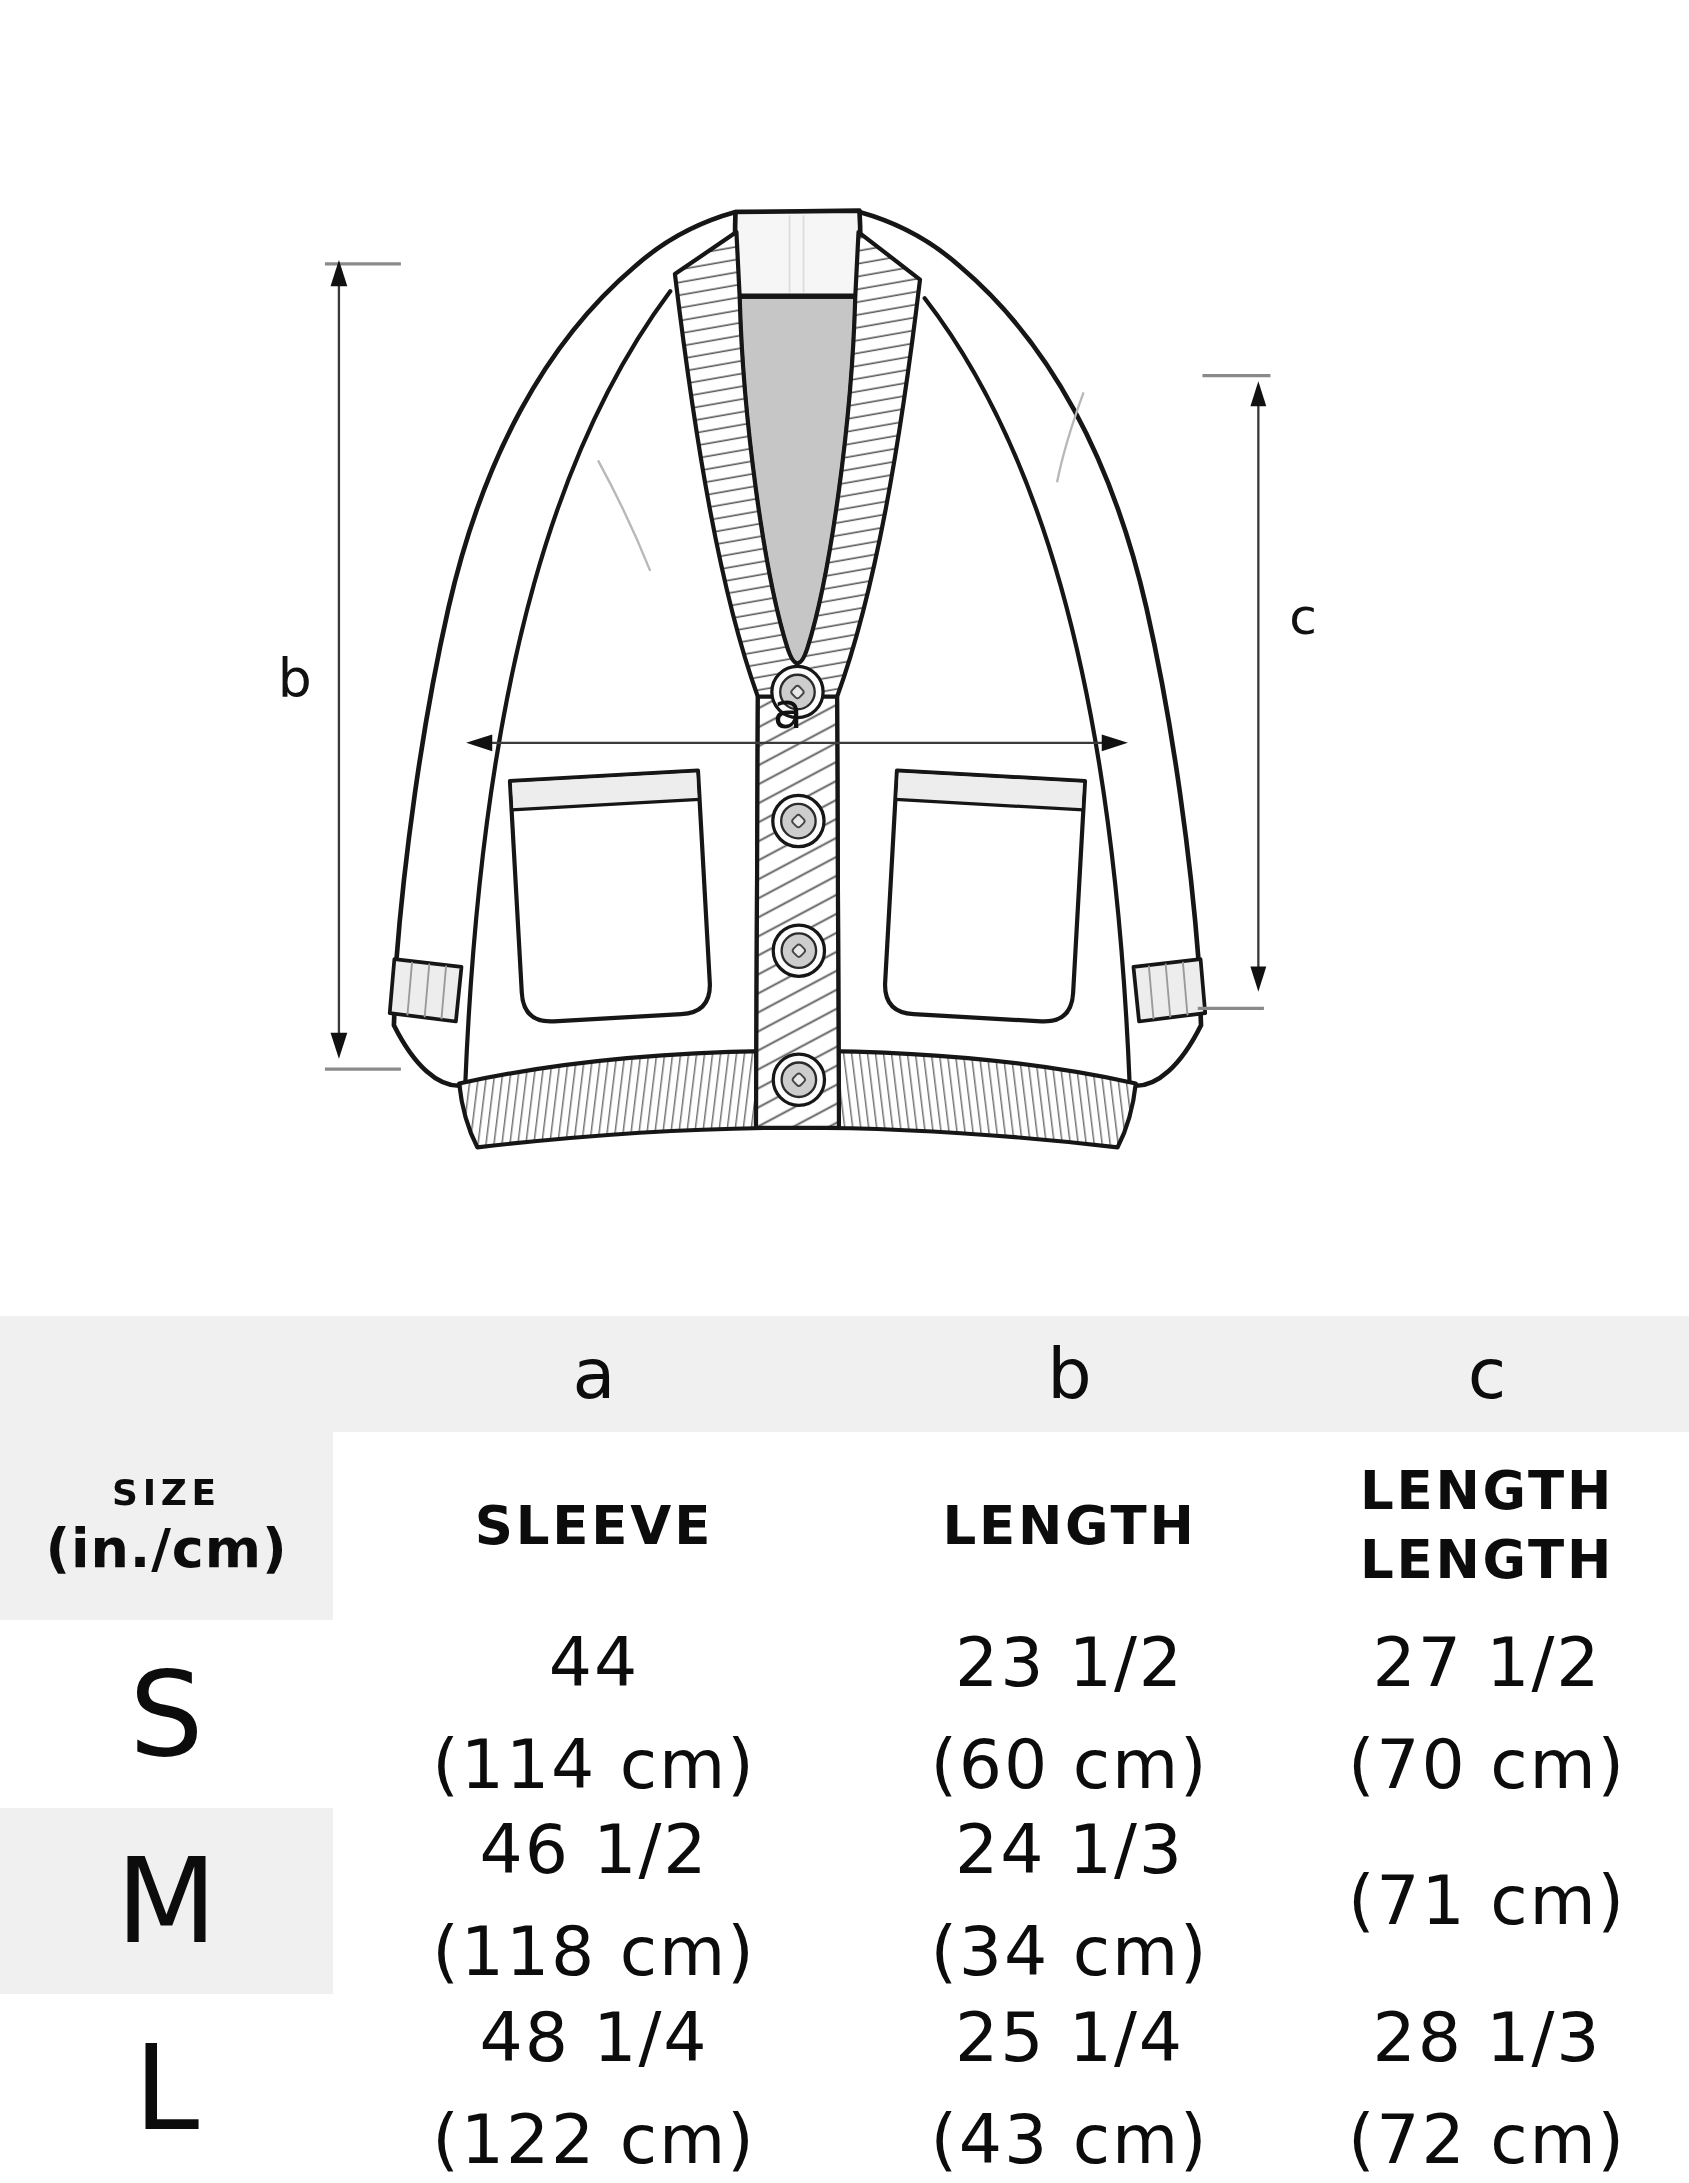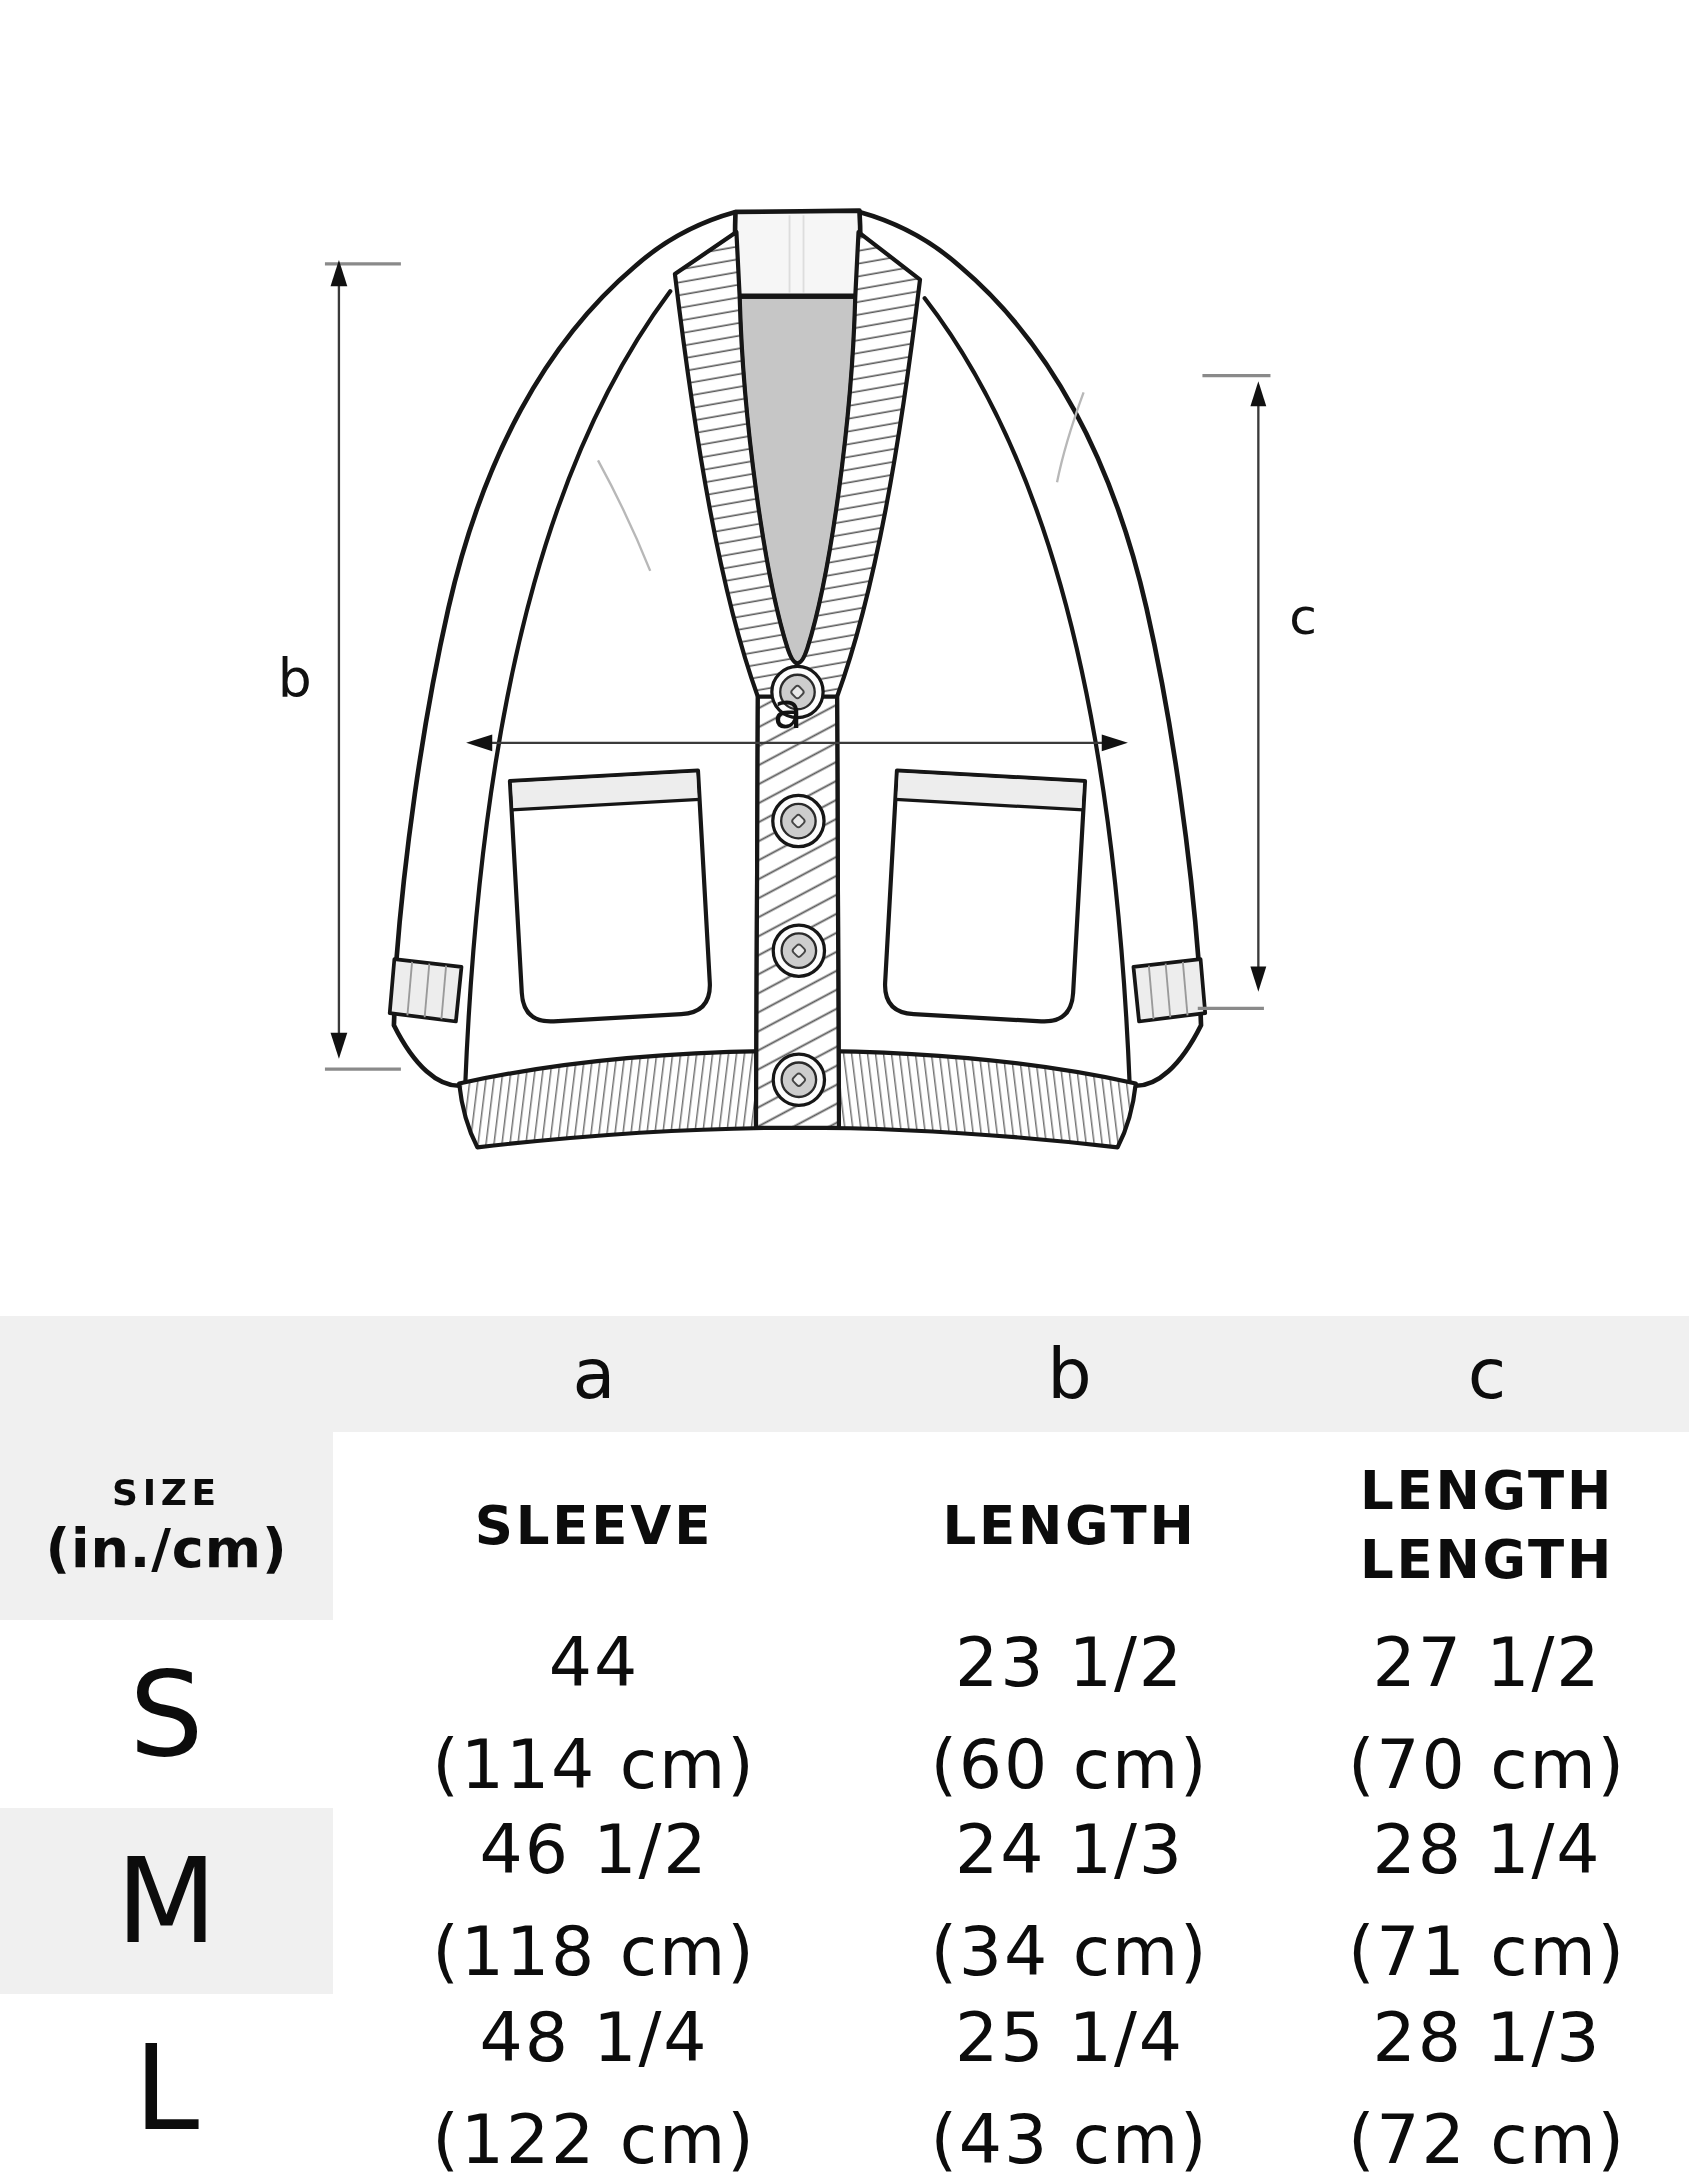--- a/index.html
+++ b/index.html
@@ -241,21 +241,20 @@
     </div>
     <div class="cell">
       <div class="val-line">46 1/2</div>
       <div class="val-line">(118 cm)</div>
     </div>
     <div class="cell">
       <div class="val-line">24 1/3</div>
       <div class="val-line">(34 cm)</div>
     </div>
     <div class="cell">
-      <div class="val-line">28 1/4</div>
       <div class="val-line">(71 cm)</div>
     </div>
 
     <div class="cell">
       <div class="row-label">L</div>
     </div>
     <div class="cell">
       <div class="val-line">48 1/4</div>
       <div class="val-line">(122 cm)</div>
     </div>

